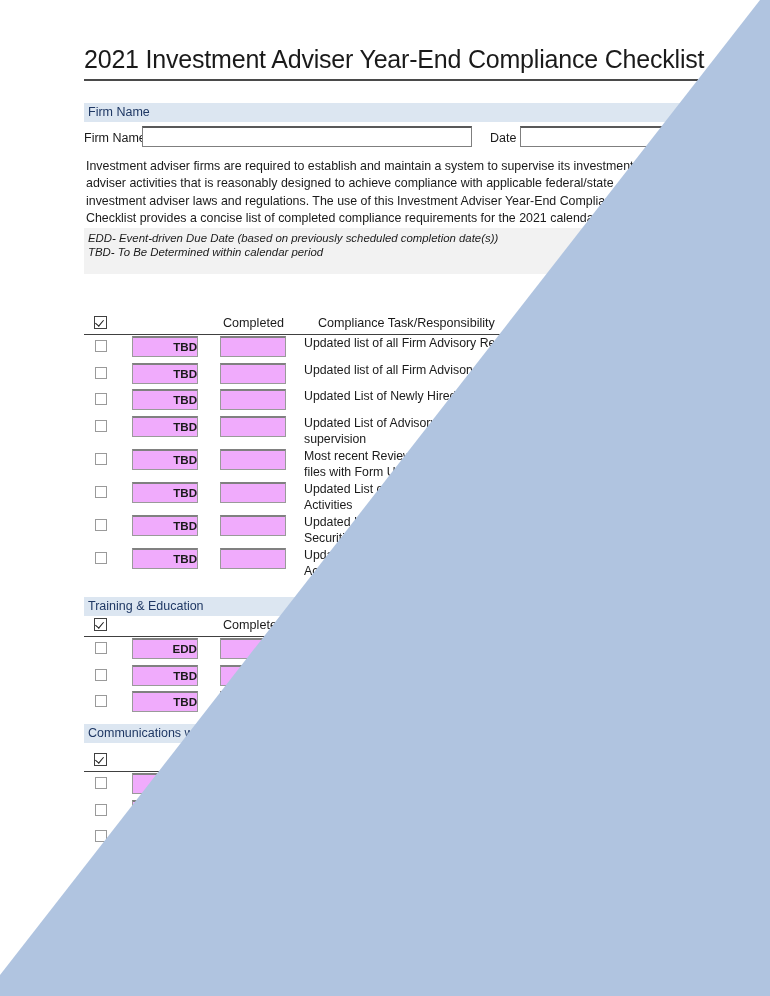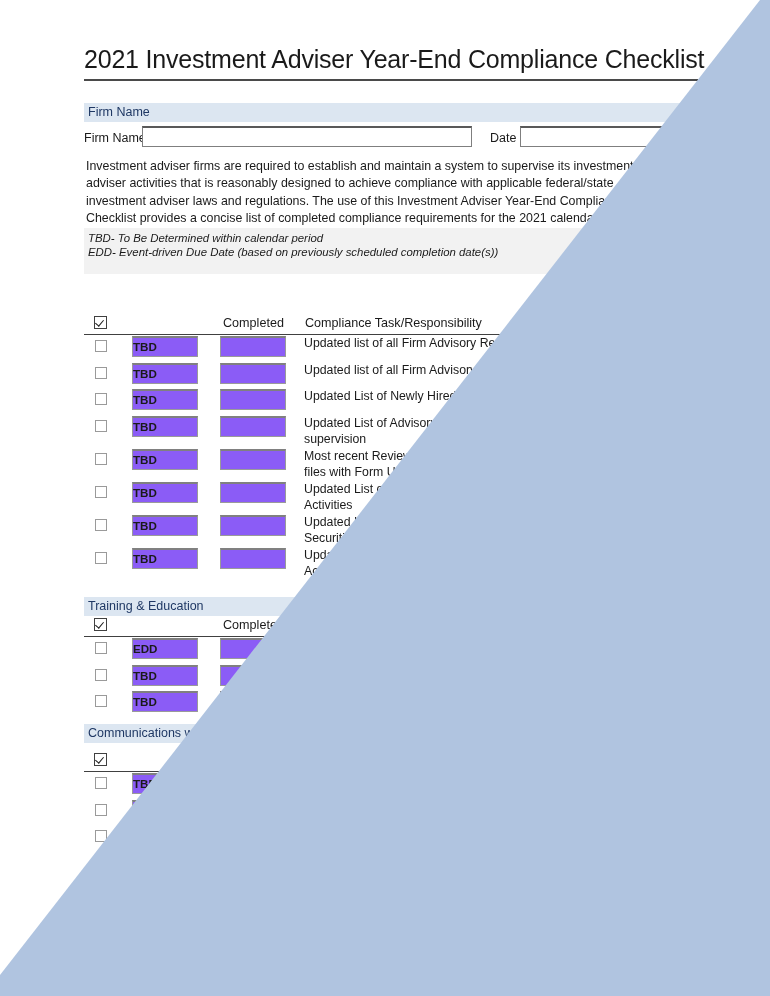--- a/index.html
+++ b/index.html
@@ -126,21 +126,21 @@
   }
   .th {
     position: absolute;
     font-size: 12.6px;
     color: #1a1a1a;
     top: 1px;
   }
   .th-chk { left: 10px; top: 1px; }
   .th-due { left: 49px; margin-top: 19px; }
   .th-comp { left: 139px; }
-  .th-task { left: 221px; }
+  .th-task { left: 234px; }
 
   .chkbox-hdr {
     width: 11px; height: 11px;
     border: 1px solid #404040;
     background: #fff;
     position: relative;
     display: inline-block;
   }
   .chkbox-hdr::after {
     content: "";
@@ -163,26 +163,26 @@
     width: 12px; height: 12px;
     border: 1px solid #9a9a9a;
     background: #fff;
     box-sizing: border-box;
   }
   .rinput {
     position: absolute;
     height: 21px;
     border: 1px solid #9a9a9a;
     border-top: 2px solid #808080;
-    background: #8b5cf6;
+    background: #f0abfc;
     box-sizing: border-box;
     font-size: 11.6px;
     font-weight: bold;
     color: #1a1a1a;
-    text-align: left;
+    text-align: right;
     line-height: 18px;
     top: 1px;
   }
   .rdue { left: 48px; width: 66px; }
   .rcomp { left: 136px; width: 66px; }
   .rtask {
     position: absolute;
     left: 220px;
     top: 0px;
     width: 430px;
@@ -217,22 +217,22 @@
     <div class="fieldrow">
       <span class="flabel" style="left:0px;">Firm Name</span>
       <span class="fbox" style="left:58px; width:330px;"></span>
       <span class="flabel" style="left:406px;">Date</span>
       <span class="fbox" style="left:436px; width:164px;"></span>
     </div>
 
     <div class="para">Investment adviser firms are required to establish and maintain a system to supervise its investment adviser activities that is reasonably designed to achieve compliance with applicable federal/state investment adviser laws and regulations.  The use of this Investment Adviser Year-End Compliance Checklist provides a concise list of completed compliance requirements for the 2021 calendar and fiscal year end.</div>
 
     <div class="legend">
+      <div>EDD- Event-driven Due Date (based on previously scheduled completion date(s))</div>
       <div>TBD- To Be Determined within calendar period</div>
-      <div>EDD- Event-driven Due Date (based on previously scheduled completion date(s))</div>
     </div>
 
     <div class="tbl" id="tbl0" style="top:315px;">
       <div class="thead">
         <span class="th th-chk"><span class="chkbox-hdr"></span></span>
         <span class="th th-due">Due</span>
         <span class="th th-comp">Completed</span>
         <span class="th th-task">Compliance Task/Responsibility</span>
       </div>
     <div class="row" style="height: 26.5px;">

